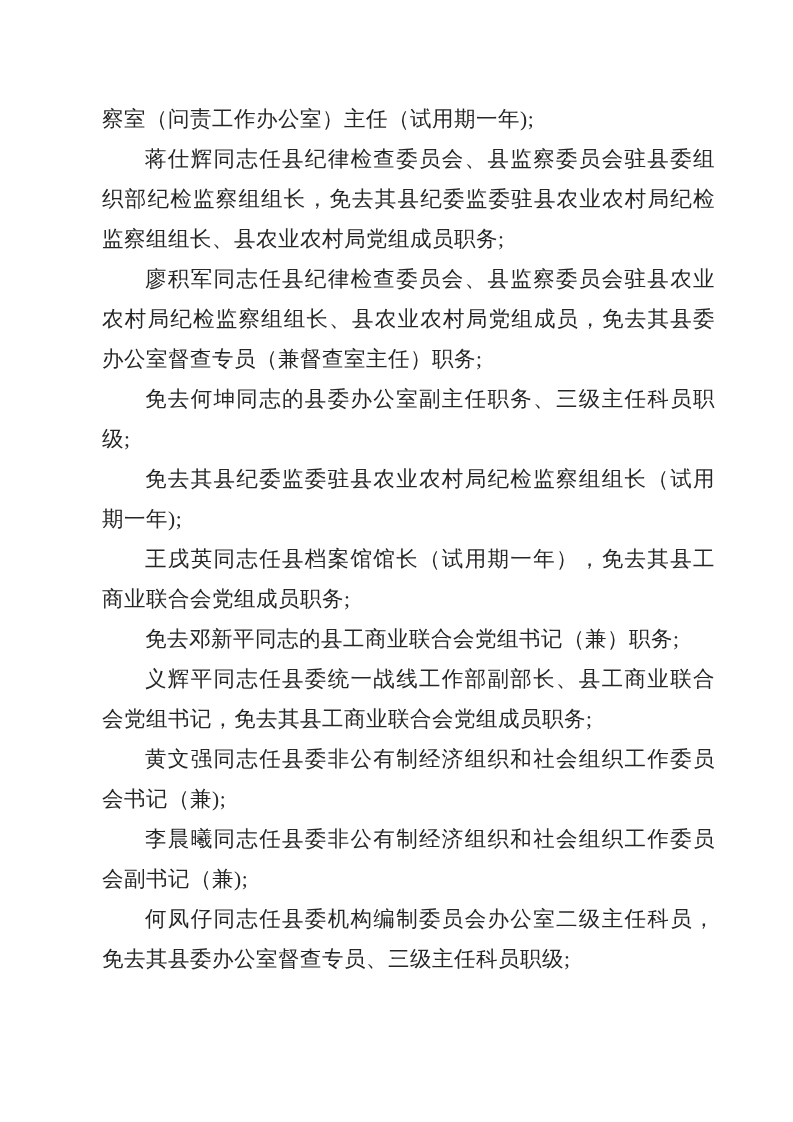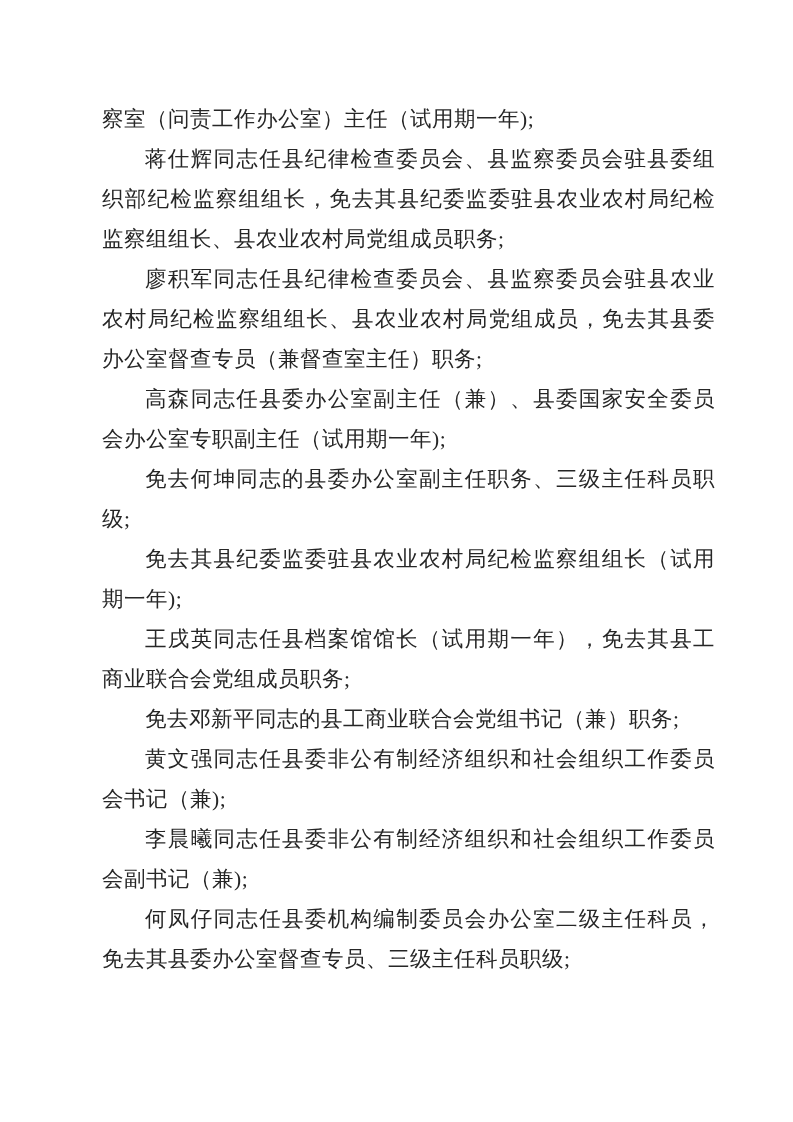--- a/index.html
+++ b/index.html
@@ -34,21 +34,21 @@
     text-indent: 0;
   }
 </style>
 </head>
 <body>
 
 <div class="doc-body">
   <p class="para no-indent">察室（问责工作办公室）主任（试用期一年);</p>
   <p class="para">蒋仕辉同志任县纪律检查委员会、县监察委员会驻县委组织部纪检监察组组长，免去其县纪委监委驻县农业农村局纪检监察组组长、县农业农村局党组成员职务;</p>
   <p class="para">廖积军同志任县纪律检查委员会、县监察委员会驻县农业农村局纪检监察组组长、县农业农村局党组成员，免去其县委办公室督查专员（兼督查室主任）职务;</p>
-  <p class="para">高森同志任县委办公室副主任（兼）、县委国家安全委员会办公室专职副主任（试用期一年);</p>
   <p class="para">免去何坤同志的县委办公室副主任职务、三级主任科员职级;</p>
   <p class="para">免去其县纪委监委驻县农业农村局纪检监察组组长（试用期一年);</p>
   <p class="para">王戌英同志任县档案馆馆长（试用期一年），免去其县工商业联合会党组成员职务;</p>
   <p class="para">免去邓新平同志的县工商业联合会党组书记（兼）职务;</p>
+  <p class="para">义辉平同志任县委统一战线工作部副部长、县工商业联合会党组书记，免去其县工商业联合会党组成员职务;</p>
   <p class="para">黄文强同志任县委非公有制经济组织和社会组织工作委员会书记（兼);</p>
   <p class="para">李晨曦同志任县委非公有制经济组织和社会组织工作委员会副书记（兼);</p>
   <p class="para">何凤仔同志任县委机构编制委员会办公室二级主任科员，免去其县委办公室督查专员、三级主任科员职级;</p>
 </div>
 
 </body></html>

